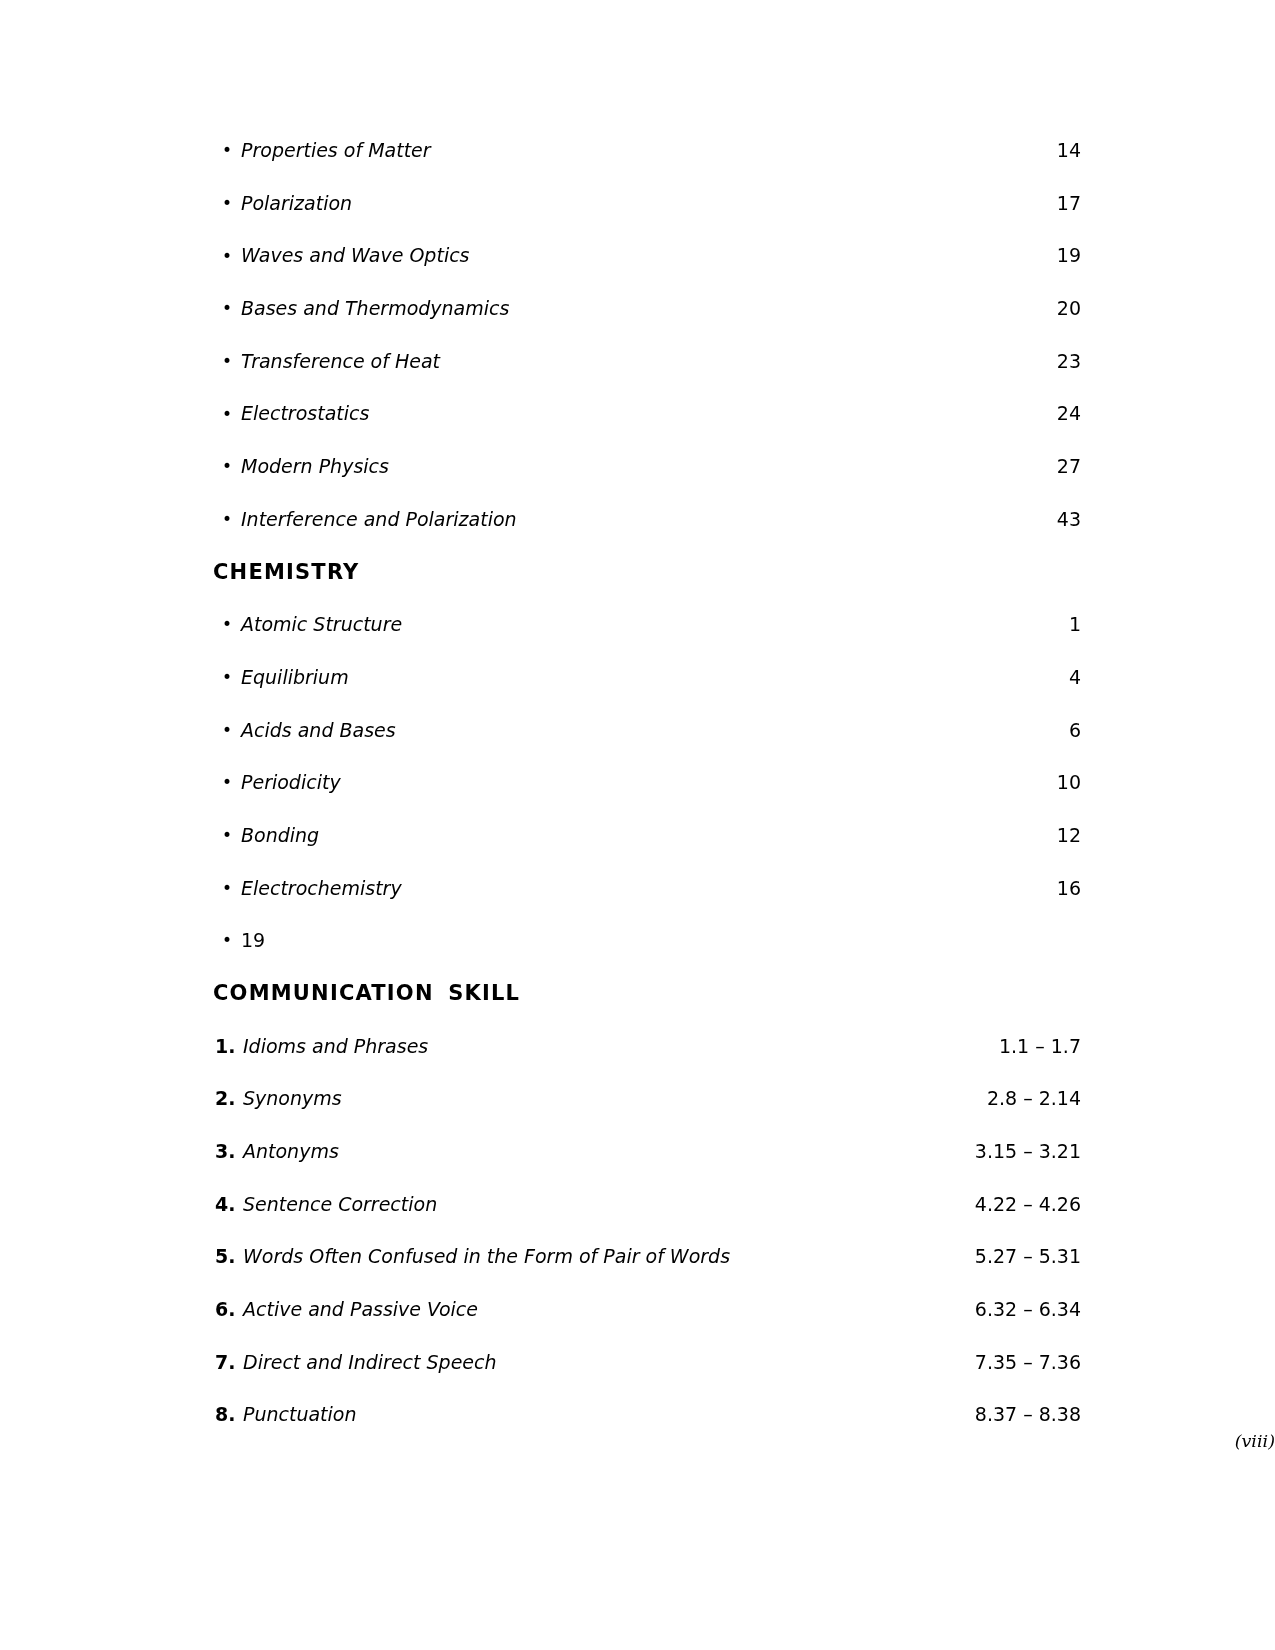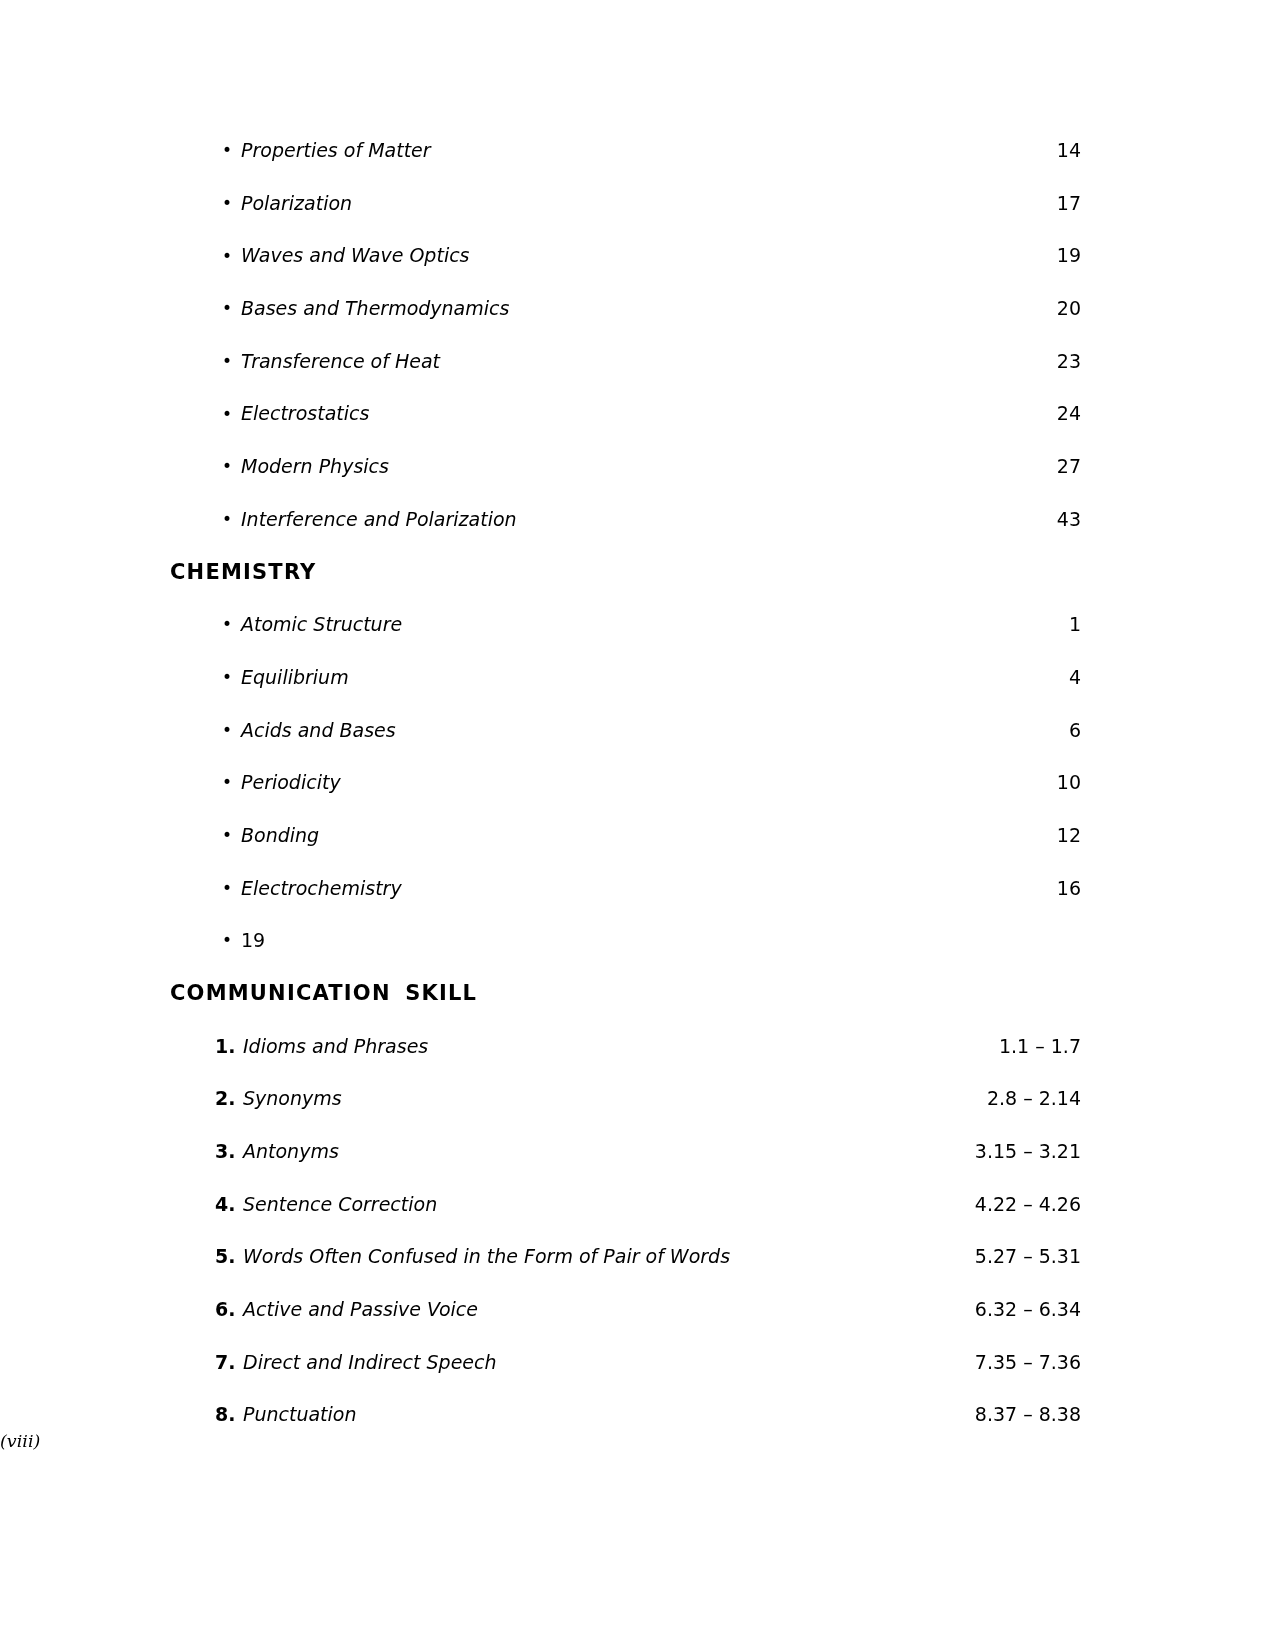--- a/index.html
+++ b/index.html
@@ -40,26 +40,27 @@
   .entry-title { flex: 1 1 auto; padding-right: 20px; font-style: italic; }
   .entry-page { flex: 0 0 auto; white-space: nowrap; text-align: left; }
   .section-heading {
     height: 52.7px;
     display: flex;
     align-items: center;
     font-weight: bold;
     font-size: 21px;
     letter-spacing: 1.2px;
     word-spacing: 6px;
+    margin-left: 43px;
   }
   .page-footer {
     position: absolute;
     left: 0; right: 0;
     top: 1431px;
-    text-align: left;
+    text-align: right;
     font-family: "DejaVu Serif", serif;
     font-style: italic;
     font-size: 17.5px;
   }
 </style>
 </head>
 <body>
 
 <div class="page">
   <div class="toc" id="toc-root">

